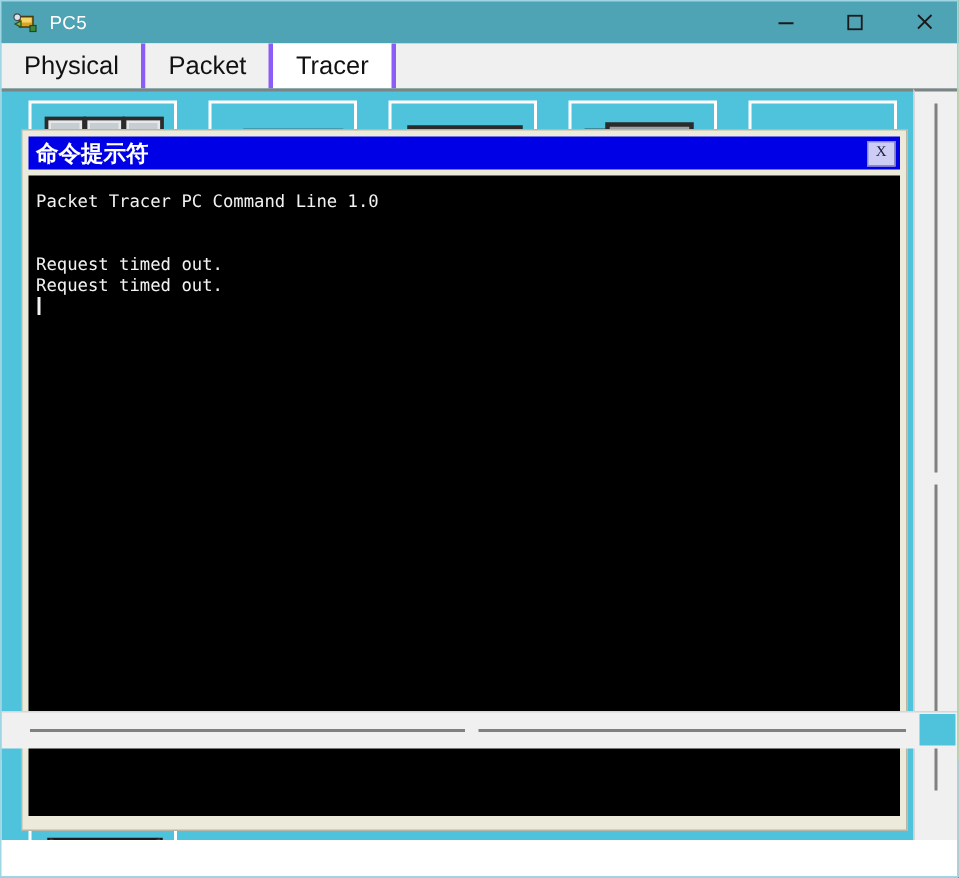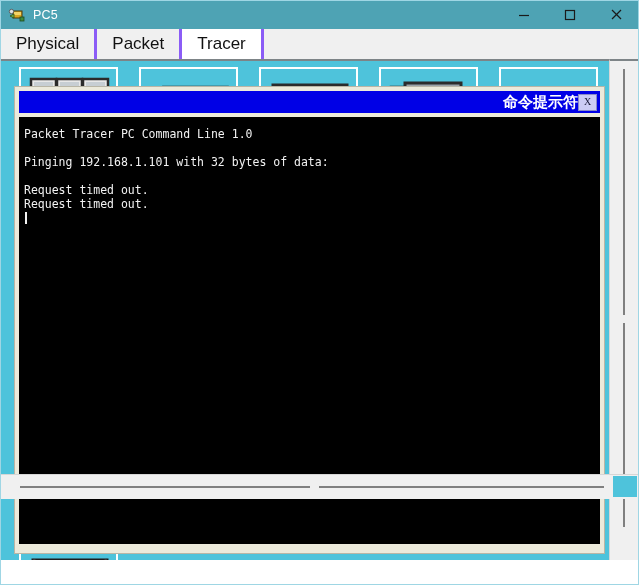--- a/index.html
+++ b/index.html
@@ -149,21 +149,21 @@
     background: #eceadb;
     border: 1px solid #b9b6a6;
     box-sizing: border-box;
     padding: 4px;
   }
   .cmd-titlebar {
     height: 22px;
     background: #0000e6;
     display: flex;
     align-items: center;
-    justify-content: flex-end;
+    justify-content: space-between;
     padding: 0 3px 0 5px;
     box-sizing: border-box;
   }
   .cmd-title {
     color: #ffffff;
     font-size: 15px;
     font-weight: bold;
     font-family: "DejaVu Sans", sans-serif;
     line-height: 1;
     white-space: nowrap;
@@ -394,21 +394,20 @@
     </div>
 
     <div class="cmd-dialog">
       <div class="cmd-titlebar">
         <span class="cmd-title">命令提示符</span>
         <span class="cmd-close">X</span>
       </div>
       <div class="cmd-screen">
         <div class="cmd-line">Packet Tracer PC Command Line 1.0</div>
         <div class="cmd-line blank">&nbsp;</div>
-        <div class="cmd-line">Pinging 192.168.1.101 with 32 bytes of data:</div>
         <div class="cmd-line blank">&nbsp;</div>
         <div class="cmd-line">Request timed out.</div>
         <div class="cmd-line">Request timed out.</div>
         <div class="cmd-line"><span class="cmd-cursor"></span></div>
       </div>
     </div>
   </div>
 
   <div class="vscroll">
     <div class="vscroll-thumb-a"></div>

